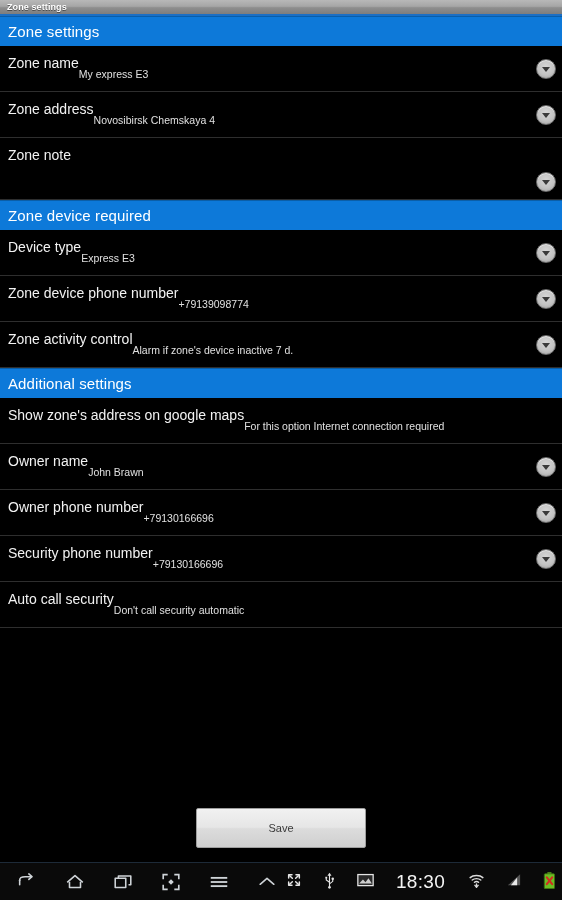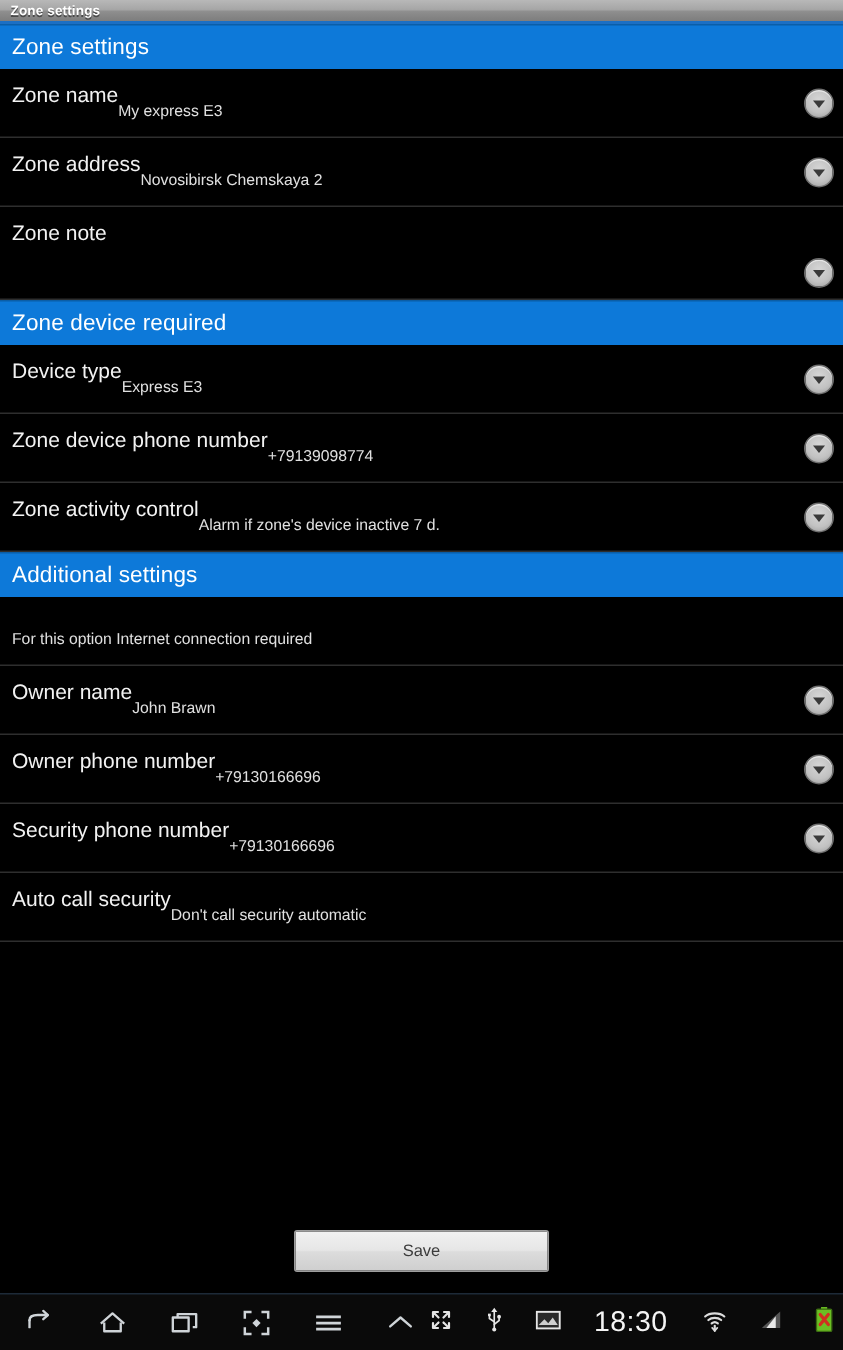--- a/index.html
+++ b/index.html
@@ -95,21 +95,21 @@
 
   .spacer { flex: 1 1 auto; background: #000; }
 
   
   .save-wrap {
     flex: 0 0 auto;
     display: flex; justify-content: center;
     padding-bottom: 14px;
   }
   .save-button {
-    width: 170px; height: 28px;
+    width: 170px; height: 40px;
     background: linear-gradient(to bottom, #f1f1f1 0%, #e6e6e6 48%, #dcdcdc 52%, #cfcfcf 100%);
     border: 1px solid #9e9e9e;
     border-radius: 2px;
     display: flex; align-items: center; justify-content: center;
     font-size: 11px; color: #3b3b3b;
     font-family: "Liberation Sans", sans-serif;
   }
 
   
   .navbar {
@@ -158,21 +158,21 @@
         <div class="row">
           <div class="row-text">
             <div class="row-title">Zone name</div>
             <div class="row-sub">My express E3</div>
           </div>
           <span class="chevron mid"></span>
         </div>
         <div class="row">
           <div class="row-text">
             <div class="row-title">Zone address</div>
-            <div class="row-sub">Novosibirsk Chemskaya 2</div>
+            <div class="row-sub">Novosibirsk Chemskaya 4</div>
           </div>
           <span class="chevron mid"></span>
         </div>
         <div class="row tall">
           <div class="row-text">
             <div class="row-title">Zone note</div>
           </div>
           <span class="chevron low"></span>
         </div>
         <div class="section-header">
@@ -197,20 +197,21 @@
             <div class="row-title">Zone activity control</div>
             <div class="row-sub">Alarm if zone's device inactive 7 d.</div>
           </div>
           <span class="chevron mid"></span>
         </div>
         <div class="section-header">
           <span class="section-header-label">Additional settings</span>
         </div>
         <div class="row">
           <div class="row-text">
+            <div class="row-title">Show zone's address on google maps</div>
             <div class="row-sub">For this option Internet connection required</div>
           </div>
         </div>
         <div class="row">
           <div class="row-text">
             <div class="row-title">Owner name</div>
             <div class="row-sub">John Brawn</div>
           </div>
           <span class="chevron mid"></span>
         </div>

